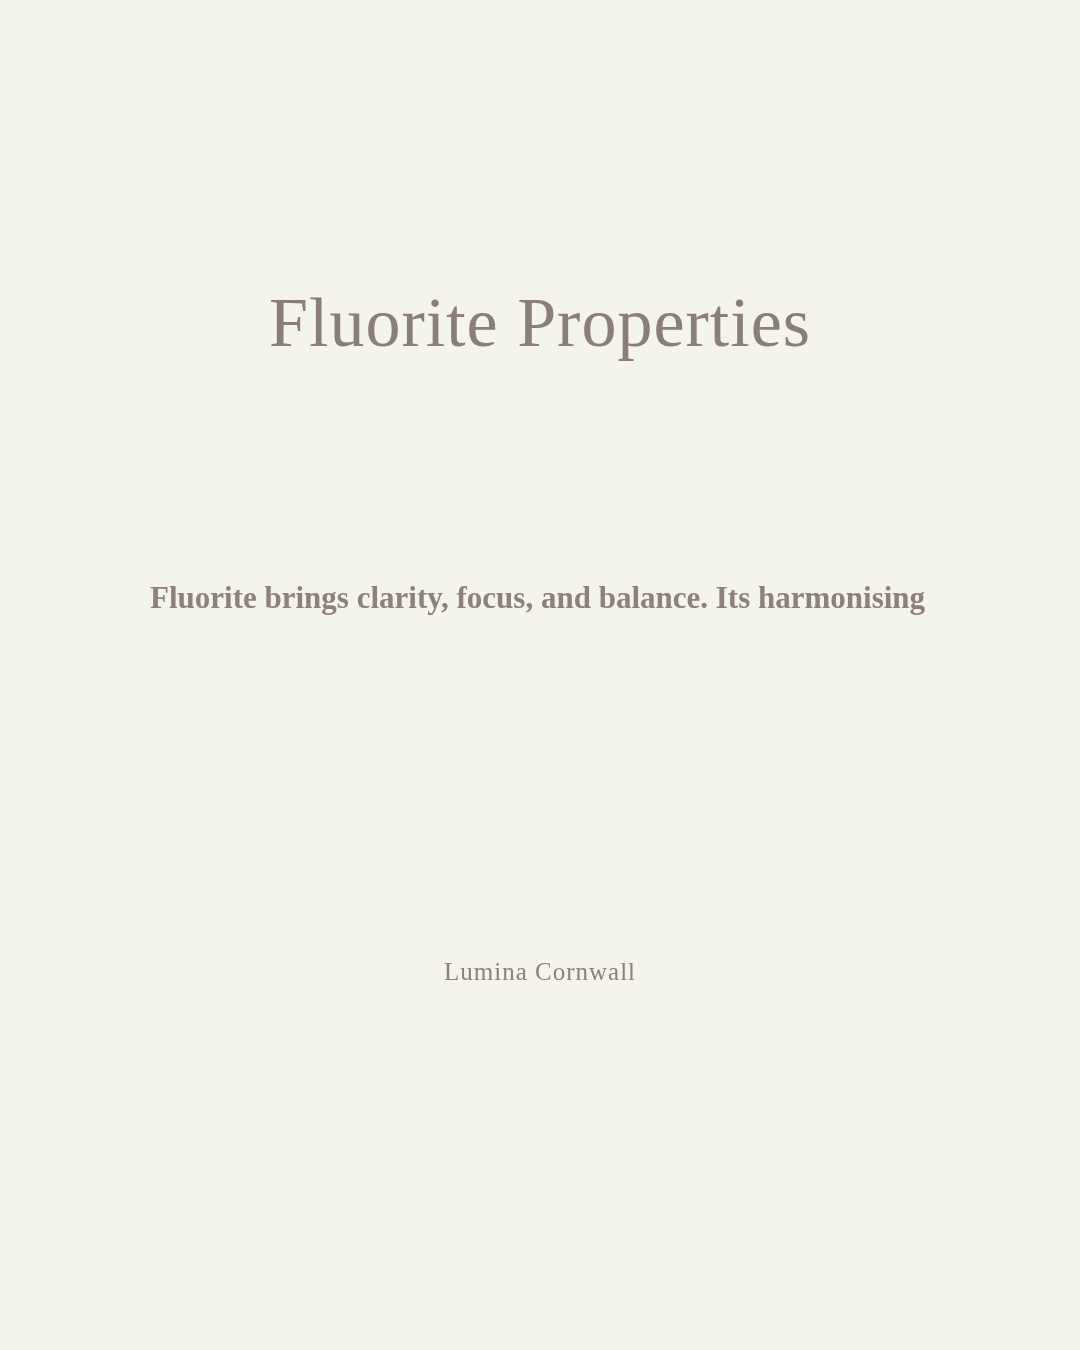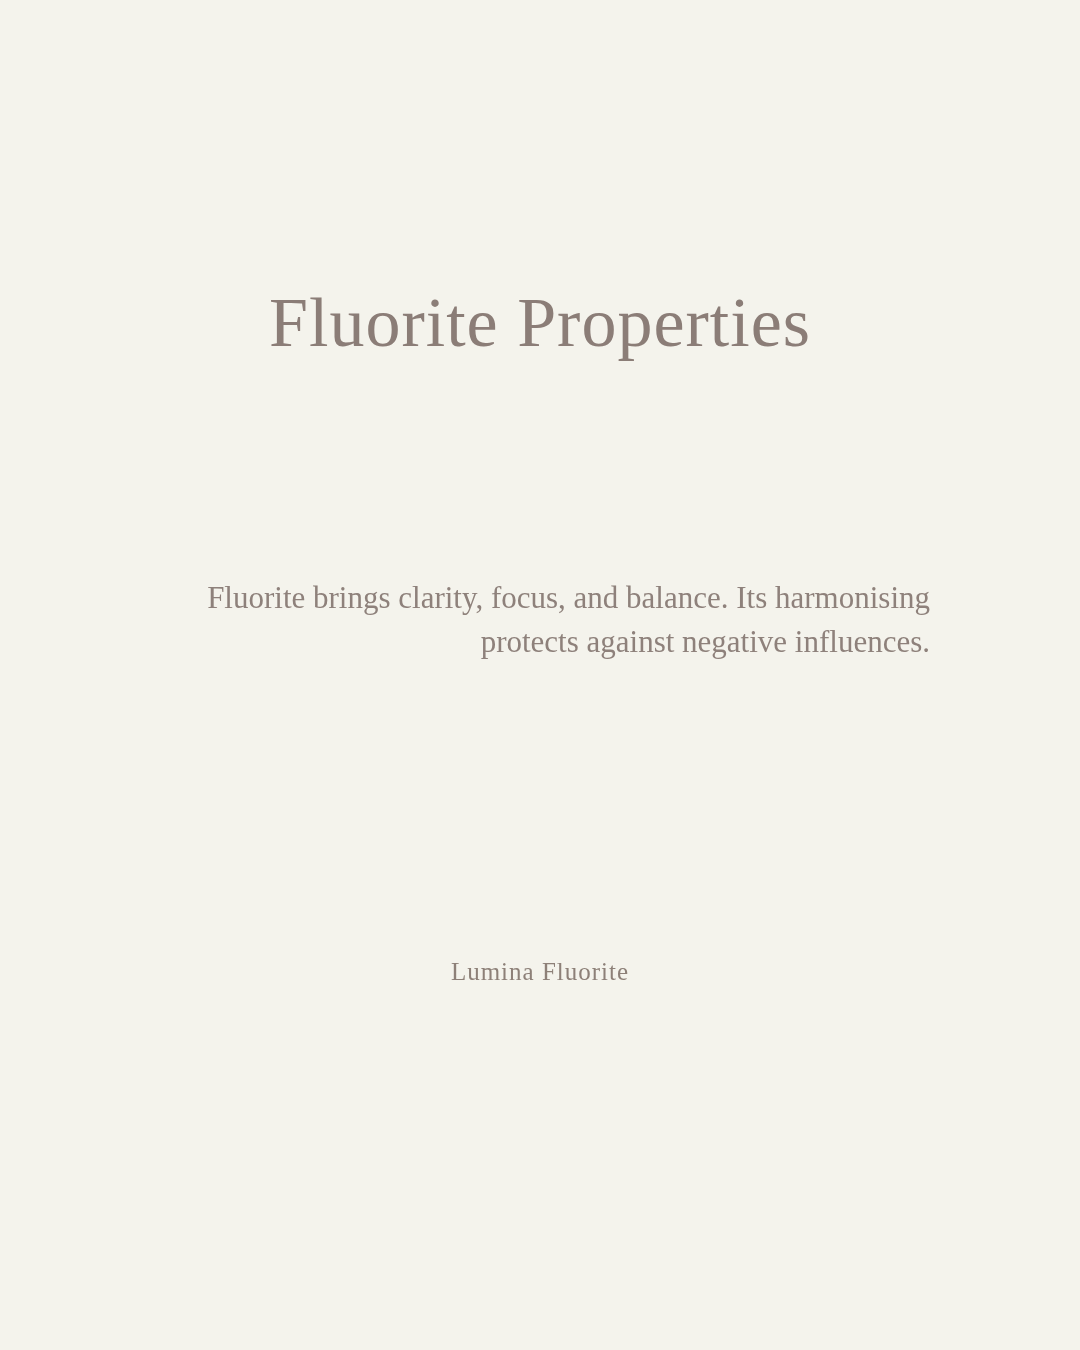--- a/index.html
+++ b/index.html
@@ -32,24 +32,24 @@
     letter-spacing: 1px;
     color: #8b7d77;
   }
 
   .body-text {
     position: absolute;
     top: 576px;
     left: 50%;
     transform: translateX(-50%);
     width: 780px;
-    text-align: right;
+    text-align: left;
     font-size: 31px;
     line-height: 44px;
-    font-weight: 400;
+    font-weight: 700;
     color: #8e817b;
   }
 
   .footer {
     position: absolute;
     top: 958px;
     left: 0;
     width: 100%;
     text-align: center;
     font-size: 25px;
@@ -60,18 +60,17 @@
 </style>
 </head>
 <body>
 
 <div class="canvas">
 
   <h1 class="title">Fluorite Properties</h1>
 
   <div class="body-text">
     <div>Fluorite brings clarity, focus, and balance. Its harmonising</div>
-    <div>protects against negative influences.</div>
   </div>
 
-  <div class="footer">Lumina Fluorite</div>
+  <div class="footer">Lumina Cornwall</div>
 
 </div>
 
 </body></html>

